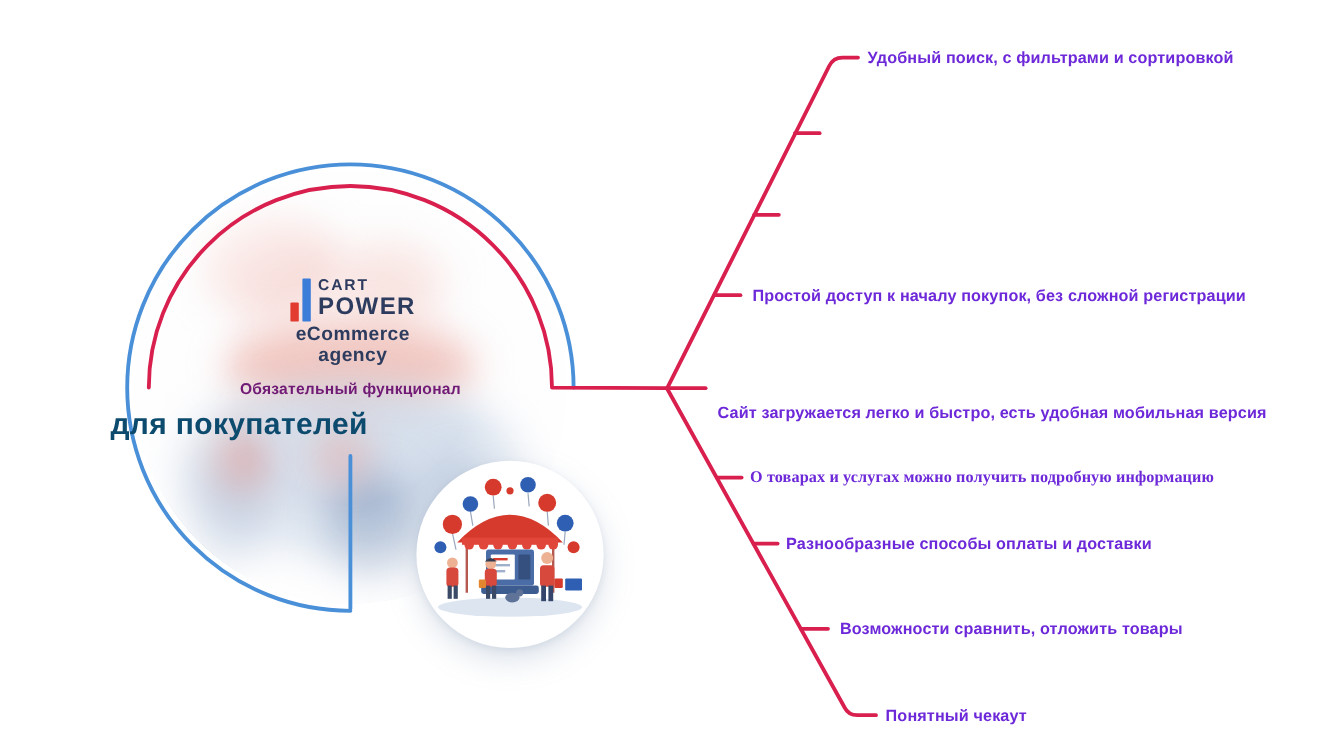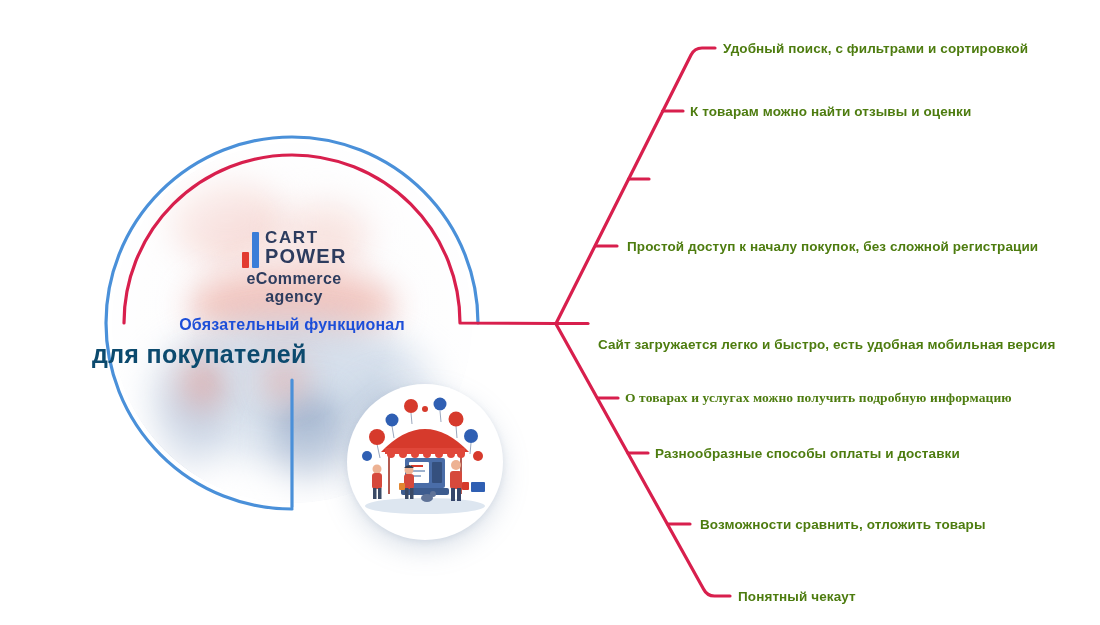--- a/index.html
+++ b/index.html
@@ -25,36 +25,36 @@
   .photo-fade{
     position:absolute;inset:0;border-radius:50%;
     background:radial-gradient(circle at 50% 50%, rgba(255,255,255,0) 38%, rgba(255,255,255,.72) 72%, #ffffff 100%);
   }
   
   svg.lines{position:absolute;left:0;top:0;z-index:3;}
   
   .logo{position:absolute;left:242px;top:228px;width:120px;height:56px;z-index:4;}
   .logo .bar-red{position:absolute;left:0;top:24px;width:7px;height:16px;background:#e23b30;border-radius:1px;}
   .logo .bar-blue{position:absolute;left:10px;top:4px;width:7px;height:36px;background:#3b7dd8;border-radius:1px;}
-  .logo .word1{position:absolute;left:23px;top:0;font-size:17px;font-weight:700;letter-spacing:1.6px;color:#2d3c5e;line-height:19px;}
+  .logo .word1{position:absolute;left:23px;top:0;font-size:13px;font-weight:700;letter-spacing:1.6px;color:#2d3c5e;line-height:19px;}
   .logo .word2{position:absolute;left:23px;top:19px;font-size:20px;font-weight:700;letter-spacing:1.2px;color:#2d3c5e;line-height:19px;}
   .logo .tagline{position:absolute;left:-2px;top:42px;width:108px;text-align:center;font-size:16px;font-weight:700;letter-spacing:.4px;color:#2d3c5e;}
   
   .title-line1{position:absolute;left:92px;top:316px;width:400px;text-align:center;
-    font-size:16px;font-weight:700;color:#1d4ed8;z-index:4;letter-spacing:.2px;}
+    font-size:13px;font-weight:700;color:#701a75;z-index:4;letter-spacing:.2px;}
   .title-line2{position:absolute;left:92px;top:340px;width:400px;
     font-size:25px;font-weight:700;color:#0c4a6e;z-index:4;letter-spacing:.3px;}
   
   .illus-circle{
     position:absolute;left:347px;top:384px;width:156px;height:156px;border-radius:50%;
     background:#ffffff;z-index:5;box-shadow:0 10px 26px rgba(130,150,180,.28), 0 2px 6px rgba(130,150,180,.18);
     overflow:hidden;
   }
   
-  .item{position:absolute;z-index:4;font-size:13.5px;font-weight:700;color:#4d7c0f;
+  .item{position:absolute;z-index:4;font-size:13.5px;font-weight:700;color:#6d28d9;
     white-space:nowrap;transform:translateY(-50%);letter-spacing:.1px;}
   .i1{left:723px;top:48px;}
   .i2{left:690px;top:111px;}
   .i3{left:657px;top:179px;}
   .i4{left:627px;top:246px;text-align:center;}
   .i5{left:598px;top:344px;text-align:right;}
   .i6{left:625px;top:398px;font-family:Liberation Serif, serif;}
   .i7{left:655px;top:453px;}
   .i8{left:700px;top:524px;}
   .i9{left:738px;top:596px;}
@@ -173,21 +173,20 @@
       <rect x="115" y="98" width="7" height="8" rx="1" fill="#d63a2c"></rect>
 
       <ellipse cx="80" cy="114" rx="6" ry="4" fill="#5f7398"></ellipse>
       <circle cx="86" cy="110" r="3" fill="#5f7398"></circle>
 
       <rect x="124" y="98" width="14" height="10" rx="1" fill="#2f5fb3"></rect>
     </svg>
   </div>
 
   <div class="item i1">Удобный поиск, с фильтрами и сортировкой</div>
-  <div class="item i2">К товарам можно найти отзывы и оценки</div>
   <div class="item i4">Простой доступ к началу покупок, без сложной регистрации</div>
   <div class="item i5">Сайт загружается легко и быстро, есть удобная мобильная версия</div>
   <div class="item i6">О товарах и услугах можно получить подробную информацию</div>
   <div class="item i8">Возможности сравнить, отложить товары</div>
   <div class="item i7">Разнообразные способы оплаты и доставки</div>
   <div class="item i9">Понятный чекаут</div>
 
 </div>
 
 </body></html>

